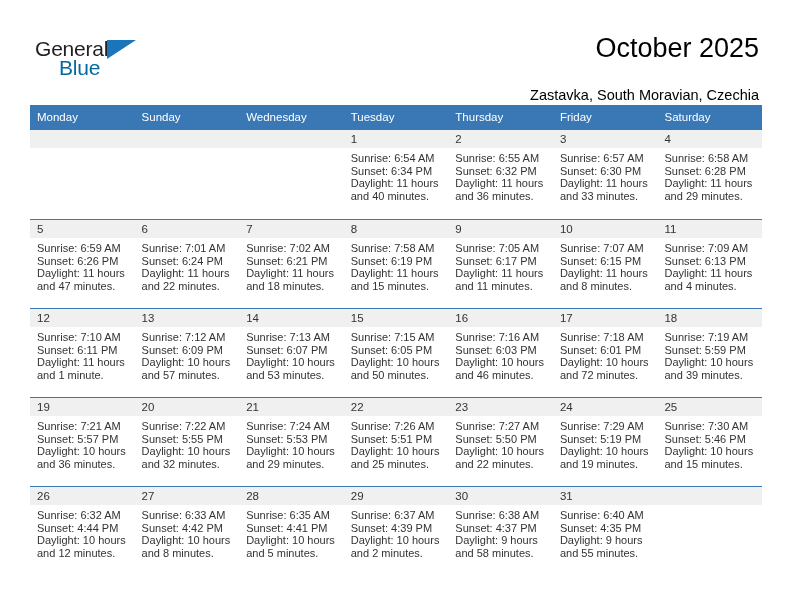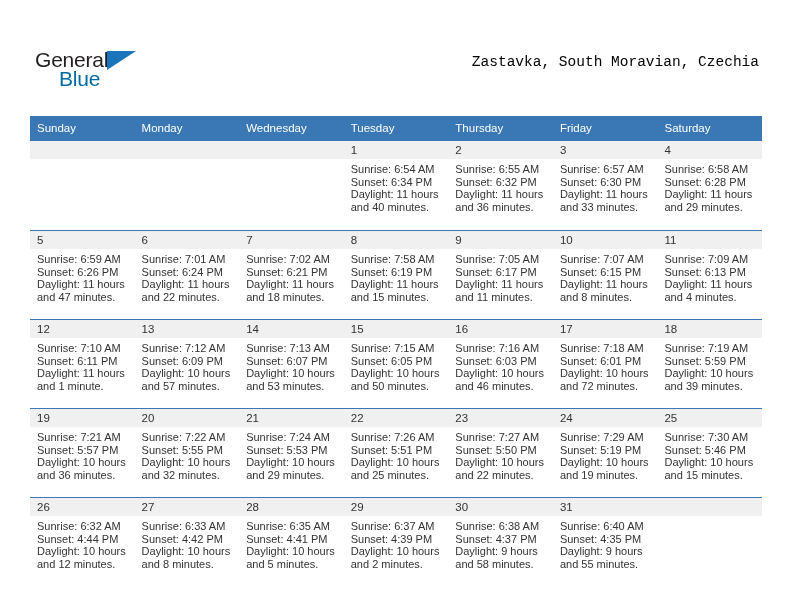--- a/index.html
+++ b/index.html
@@ -2,21 +2,21 @@
 <html><head>
 <meta charset="utf-8">
 <style>
   * { box-sizing: border-box; margin: 0; padding: 0; }
   html, body {
     width: 792px; height: 612px;
     background: #ffffff;
     font-family: "Liberation Sans", sans-serif;
     -webkit-font-smoothing: antialiased;
   }
-  .page { position: relative; width: 792px; height: 484px; padding: 16px 30px; }
+  .page { position: relative; width: 792px; height: 484px; padding: 5px 30px; }
 
   
   .header { position: relative; height: 100px; }
 
   .logo { position: absolute; left: 5px; top: 32px; width: 120px; height: 50px; }
   .logo-general {
     position: absolute; left: 0; top: 0;
     font-size: 21px; color: #231f20; letter-spacing: -0.2px;
     font-family: "Liberation Sans", sans-serif;
   }
@@ -26,21 +26,21 @@
   }
   .logo-tri {
     position: absolute; left: 72px; top: 3px;
     width: 0; height: 0;
     border-left: 29px solid #1b75bb;
     border-bottom: 19px solid transparent;
   }
 
   .title-block { position: absolute; right: 3px; top: 28px; text-align: right; }
   .cal-title { font-size: 27px; color: #000000; font-weight: normal; line-height: 30px; }
-  .cal-subtitle { font-size: 14.5px; color: #000000; margin-top: 9px; line-height: 18px; font-family: Liberation Mono, monospace; }
+  .cal-subtitle { font-size: 14.5px; color: #000000; margin-top: 23px; line-height: 18px; }
 
   
   .calendar { width: 732px; }
 
   .weekdays { display: flex; background: #3a78b5; }
   .weekday {
     flex: 1 1 0; min-width: 0;
     color: #ffffff; font-size: 11.5px;
     padding: 5px 0 6px 7px;
     line-height: 14px;
@@ -82,29 +82,30 @@
 
   <div class="header">
 
     <div class="logo">
       <span class="logo-general">General</span>
       <span class="logo-tri"></span>
       <span class="logo-blue">Blue</span>
     </div>
 
     <div class="title-block">
+      <div class="cal-title">October 2025</div>
       <div class="cal-subtitle">Zastavka, South Moravian, Czechia</div>
     </div>
 
   </div>
 
   <div class="calendar">
     <div class="weekdays" id="weekdays-row">
+        <div class="weekday">Monday</div>
         <div class="weekday">Sunday</div>
-        <div class="weekday">Monday</div>
         <div class="weekday">Wednesday</div>
         <div class="weekday">Tuesday</div>
         <div class="weekday">Thursday</div>
         <div class="weekday">Friday</div>
         <div class="weekday">Saturday</div>
       </div>
     <div id="weeks-container">
         <div class="week">
           <div class="day empty">
             <div class="daynum-band"></div>

